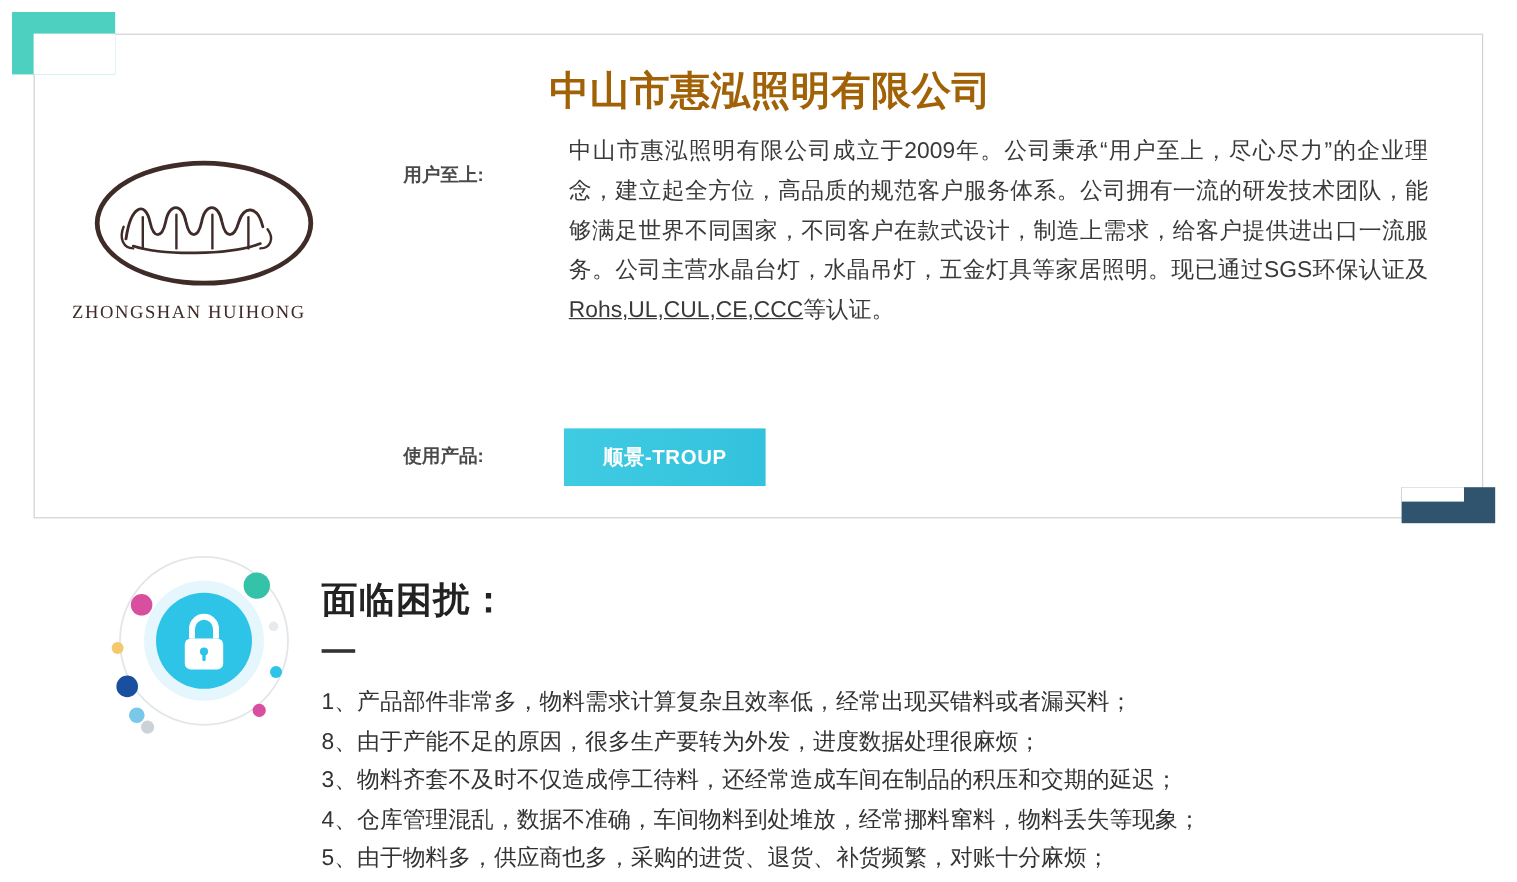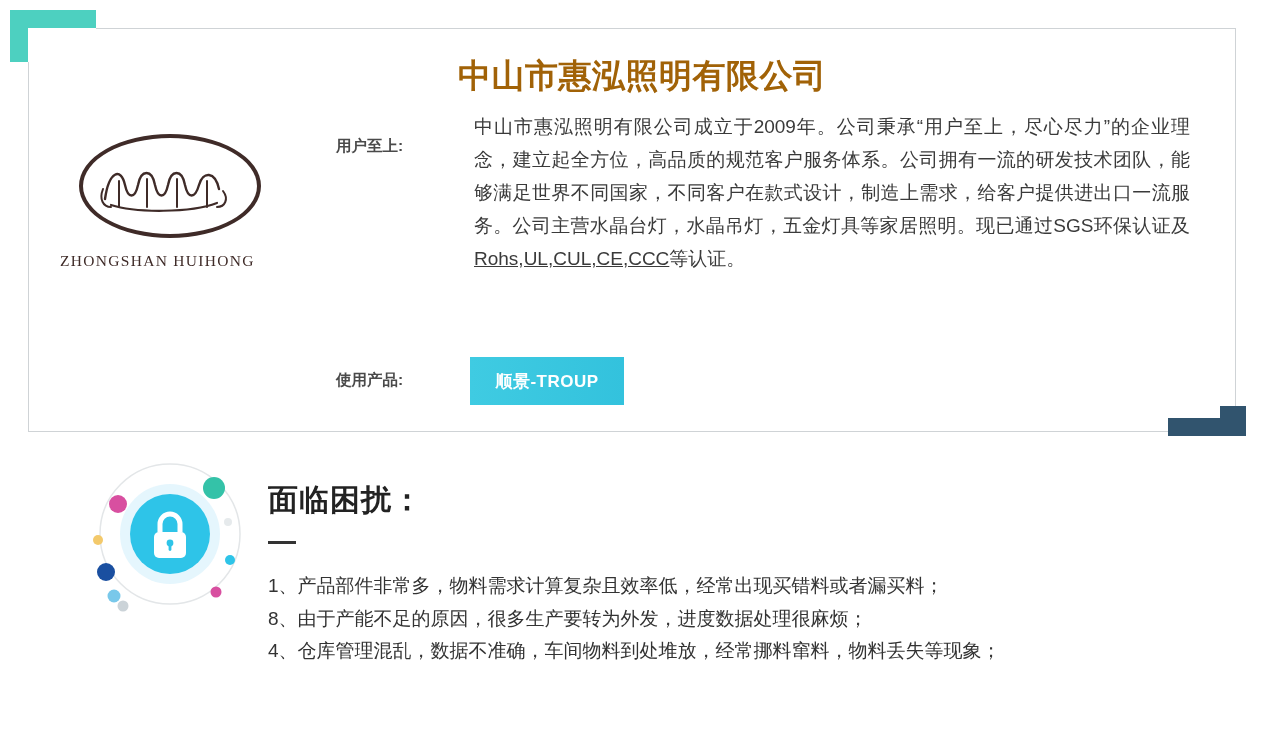--- a/index.html
+++ b/index.html
@@ -135,21 +135,21 @@
     left: 336px;
     top: 370px;
     font-size: 15.5px;
     font-weight: bold;
     color: #4a4a4a;
   }
   .product-badge {
     position: absolute;
     left: 470px;
     top: 357px;
-    width: 154px;
+    width: 168px;
     height: 48px;
     background: #2ec6e0;
     background: linear-gradient(90deg, #3fcbe2 0%, #33c2dd 100%);
     color: #ffffff;
     font-size: 17px;
     font-weight: bold;
     display: flex;
     align-items: center;
     justify-content: center;
     letter-spacing: 0.5px;
@@ -249,14 +249,16 @@
     <circle cx="150" cy="60" r="4" fill="#e6eaec"></circle>
   </svg>
 </div>
 
 <div class="section-title">面临困扰：</div>
 <div class="title-rule"></div>
 
 <div class="issues">
   <div class="issue-line">1、产品部件非常多，物料需求计算复杂且效率低，经常出现买错料或者漏买料；</div>
   <div class="issue-line">8、由于产能不足的原因，很多生产要转为外发，进度数据处理很麻烦；</div>
+  <div class="issue-line">3、物料齐套不及时不仅造成停工待料，还经常造成车间在制品的积压和交期的延迟；</div>
   <div class="issue-line">4、仓库管理混乱，数据不准确，车间物料到处堆放，经常挪料窜料，物料丢失等现象；</div>
+  <div class="issue-line">5、由于物料多，供应商也多，采购的进货、退货、补货频繁，对账十分麻烦；</div>
 </div>
 
 </body></html>

